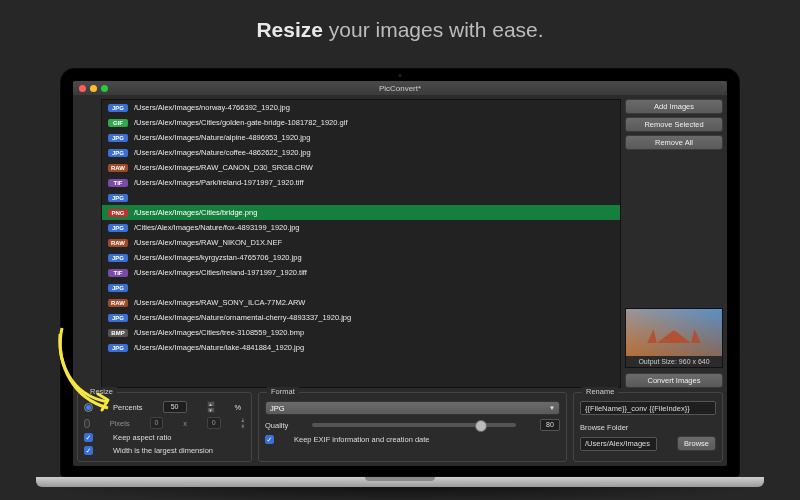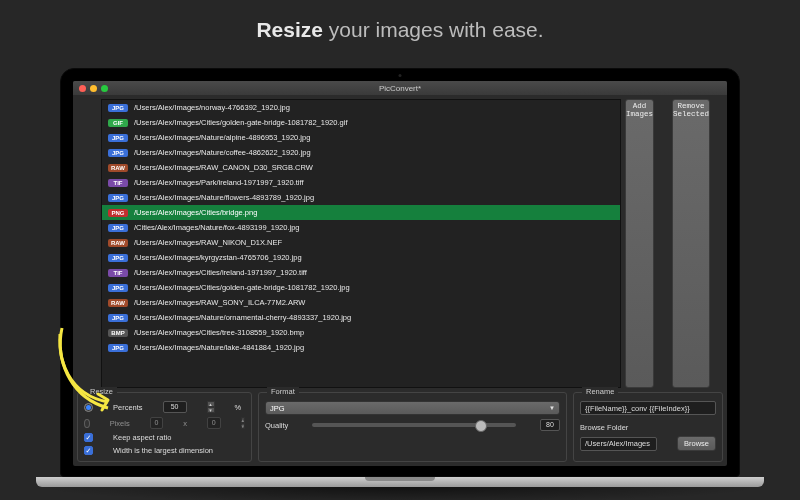--- a/index.html
+++ b/index.html
@@ -72,21 +72,21 @@
     color:#e8e8e8;
     font-size:7.5px;
     white-space:nowrap;
   }
   .row.sel { background:#15803d; color:#fff; }
   .badge {
     display:inline-block; width:20px; text-align:center;
     font-size:6px; font-weight:700; color:#fff;
     border-radius:2px; padding:1px 0;
   }
-  .rightcol { width:98px; display:flex; gap:18px;font-family:Liberation Mono, monospace; }
+  .rightcol { width:98px; display:flex; flex-direction:column; gap:3px; }
   .btn {
     background:linear-gradient(#6a6a6a,#5a5a5a);
     border:1px solid #3a3a3a;
     color:#eee;
     font-size:7.5px;
     text-align:center;
     padding:2px 0;
     border-radius:3px;
     cursor:pointer;
   }
@@ -221,21 +221,20 @@
               <div class="row">
                 <span class="badge" style="background: rgb(160, 74, 42);">RAW</span>
                 <span>/Users/Alex/Images/RAW_CANON_D30_SRGB.CRW</span>
               </div>
               <div class="row">
                 <span class="badge" style="background: rgb(122, 74, 168);">TIF</span>
                 <span>/Users/Alex/Images/Park/ireland-1971997_1920.tiff</span>
               </div>
               <div class="row">
                 <span class="badge" style="background: rgb(58, 111, 216);">JPG</span>
-                <span>/Users/Alex/Images/Nature/flowers-4893789_1920.jpg</span>
               </div>
               <div class="row sel">
                 <span class="badge" style="background: rgb(194, 47, 47);">PNG</span>
                 <span>/Users/Alex/Images/Cities/bridge.png</span>
               </div>
               <div class="row">
                 <span class="badge" style="background: rgb(58, 111, 216);">JPG</span>
                 <span>/Cities/Alex/Images/Nature/fox-4893199_1920.jpg</span>
               </div>
               <div class="row">
@@ -245,21 +244,20 @@
               <div class="row">
                 <span class="badge" style="background: rgb(58, 111, 216);">JPG</span>
                 <span>/Users/Alex/Images/kyrgyzstan-4765706_1920.jpg</span>
               </div>
               <div class="row">
                 <span class="badge" style="background: rgb(122, 74, 168);">TIF</span>
                 <span>/Users/Alex/Images/Cities/ireland-1971997_1920.tiff</span>
               </div>
               <div class="row">
                 <span class="badge" style="background: rgb(58, 111, 216);">JPG</span>
-                <span>/Users/Alex/Images/Cities/golden-gate-bridge-1081782_1920.jpg</span>
               </div>
               <div class="row">
                 <span class="badge" style="background: rgb(160, 74, 42);">RAW</span>
                 <span>/Users/Alex/Images/RAW_SONY_ILCA-77M2.ARW</span>
               </div>
               <div class="row">
                 <span class="badge" style="background: rgb(58, 111, 216);">JPG</span>
                 <span>/Users/Alex/Images/Nature/ornamental-cherry-4893337_1920.jpg</span>
               </div>
               <div class="row">
@@ -326,20 +324,24 @@
               <div class="select">
                 <span>JPG</span>
                 <span class="chev">▼</span>
               </div>
             </div>
             <div class="form-row">
               <span>Quality</span>
               <div class="slider"></div>
               <span class="numbox" style="width:20px">80</span>
             </div>
+            <div class="form-row">
+              <span class="check on"></span>
+              <span>Keep EXIF information and creation date</span>
+            </div>
           </div>
 
           <div class="panel rename-panel">
             <span class="panel-title">Rename</span>
             <div class="form-row">
               <div class="textfield" style="flex:1">{{FileName}}_conv {{FileIndex}}</div>
             </div>
             <div class="form-row" style="margin-top:8px">
               <span>Browse Folder</span>
             </div>

